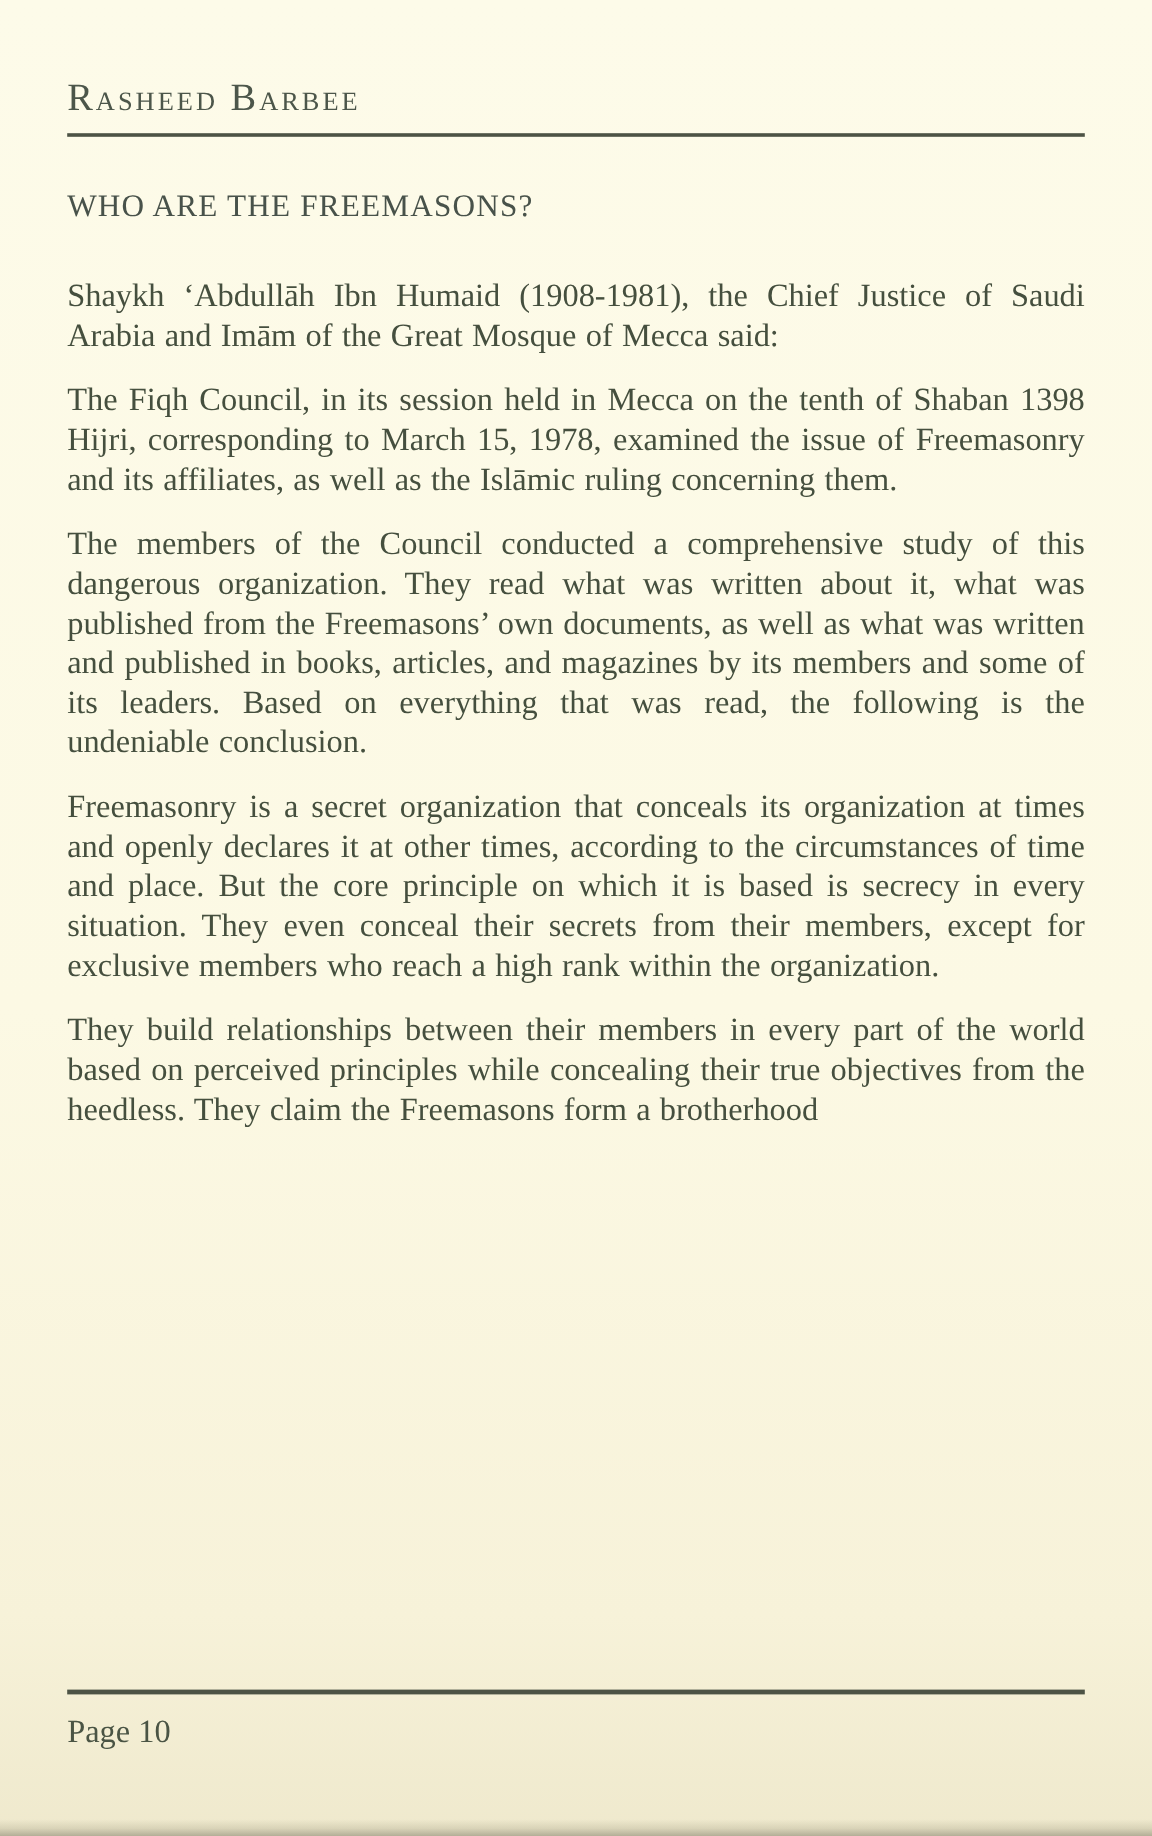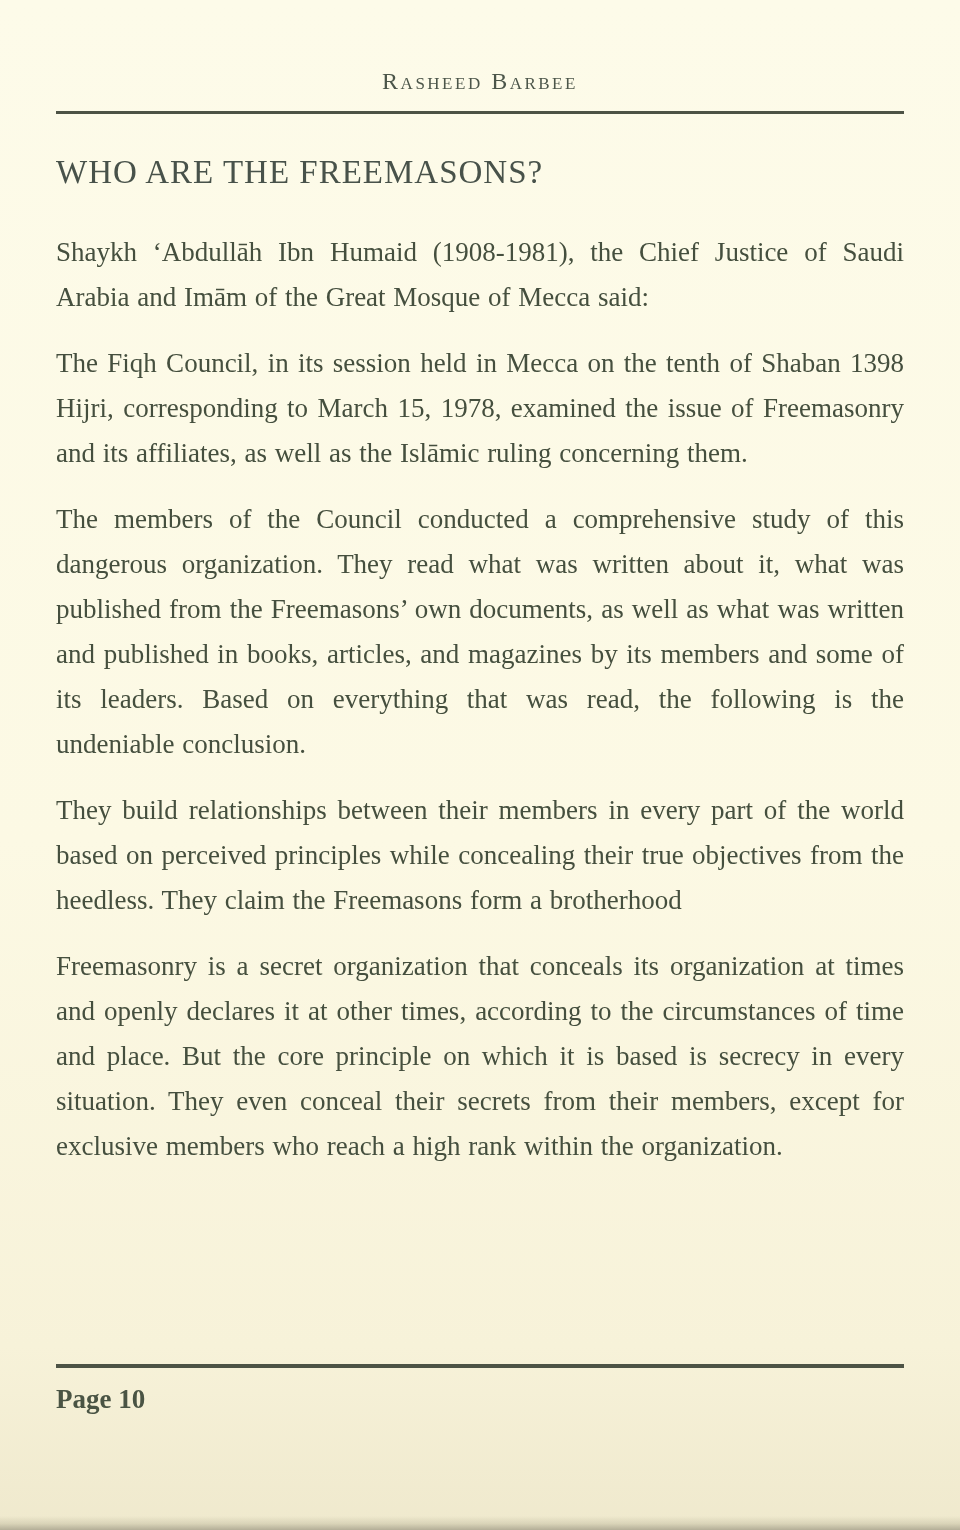--- a/index.html
+++ b/index.html
@@ -13,61 +13,59 @@
     width: 960px;
     height: 1530px;
     margin: 0 auto;
     background: linear-gradient(180deg, #fdfbe9 0%, #fcf9e4 55%, #f7f2d9 88%, #efe9cd 100%);
     color: #46503f;
     overflow: hidden;
     box-sizing: border-box;
     padding: 66px 56px 0 56px;
   }
   .running-header {
-    text-align: center;
     font-variant: small-caps;
-    font-size: 24px;
+    font-size: 32px;
     letter-spacing: 2.5px;
     color: #4c564a;
     line-height: 30px;
   }
   .rule {
     border: 0;
     height: 3px;
     background: #4d5345;
     margin: 0;
   }
   .header-rule {
     margin-top: 15px;
   }
   .page-title {
     margin: 40px 0 0 0;
-    font-size: 33px;
+    font-size: 26px;
     font-weight: 500;
     letter-spacing: 1px;
     color: #48524a;
     line-height: 36px;
   }
   .body-copy {
     margin-top: 40px;
   }
   .body-copy p {
     margin: 0 0 21px 0;
     font-size: 27px;
-    line-height: 45px;
+    line-height: 33px;
     text-align: justify;
     color: #454f3e;
     word-spacing: 1px;
   }
   .page-footer {
     position: absolute;
     left: 56px;
     right: 56px;
-    top: 1364px;
-    font-weight: bold;
+    top: 1408px;
   }
   .footer-rule {
     height: 4px;
   }
   .page-number {
     margin-top: 16px;
     font-size: 27px;
     color: #4a5444;
   }
   .scan-edge-bottom {
@@ -87,22 +85,22 @@
   <div class="running-header">Rasheed Barbee</div>
 
   <div class="rule header-rule"></div>
 
   <h1 class="page-title">WHO ARE THE FREEMASONS?</h1>
 
   <div class="body-copy">
     <p>Shaykh ‘Abdullāh Ibn Humaid (1908-1981), the Chief Justice of Saudi Arabia and Imām of the Great Mosque of Mecca said:</p>
     <p>The Fiqh Council, in its session held in Mecca on the tenth of Shaban 1398 Hijri, corresponding to March 15, 1978, examined the issue of Freemasonry and its affiliates, as well as the Islāmic ruling concerning them.</p>
     <p>The members of the Council conducted a comprehensive study of this dangerous organization. They read what was written about it, what was published from the Freemasons’ own documents, as well as what was written and published in books, articles, and magazines by its members and some of its leaders. Based on everything that was read, the following is the undeniable conclusion.</p>
+    <p>Freemasonry is a secret organization that conceals its organization at times and openly declares it at other times, according to the circumstances of time and place. But the core principle on which it is based is secrecy in every situation. They even conceal their secrets from their members, except for exclusive members who reach a high rank within the organization.</p>
     <p>They build relationships between their members in every part of the world based on perceived principles while concealing their true objectives from the heedless. They claim the Freemasons form a brotherhood</p>
-    <p>Freemasonry is a secret organization that conceals its organization at times and openly declares it at other times, according to the circumstances of time and place. But the core principle on which it is based is secrecy in every situation. They even conceal their secrets from their members, except for exclusive members who reach a high rank within the organization.</p>
   </div>
 
   <div class="page-footer">
     <div class="rule footer-rule"></div>
     <div class="page-number">Page 10</div>
   </div>
 
   <div class="scan-edge-bottom"></div>
 
 </div>

